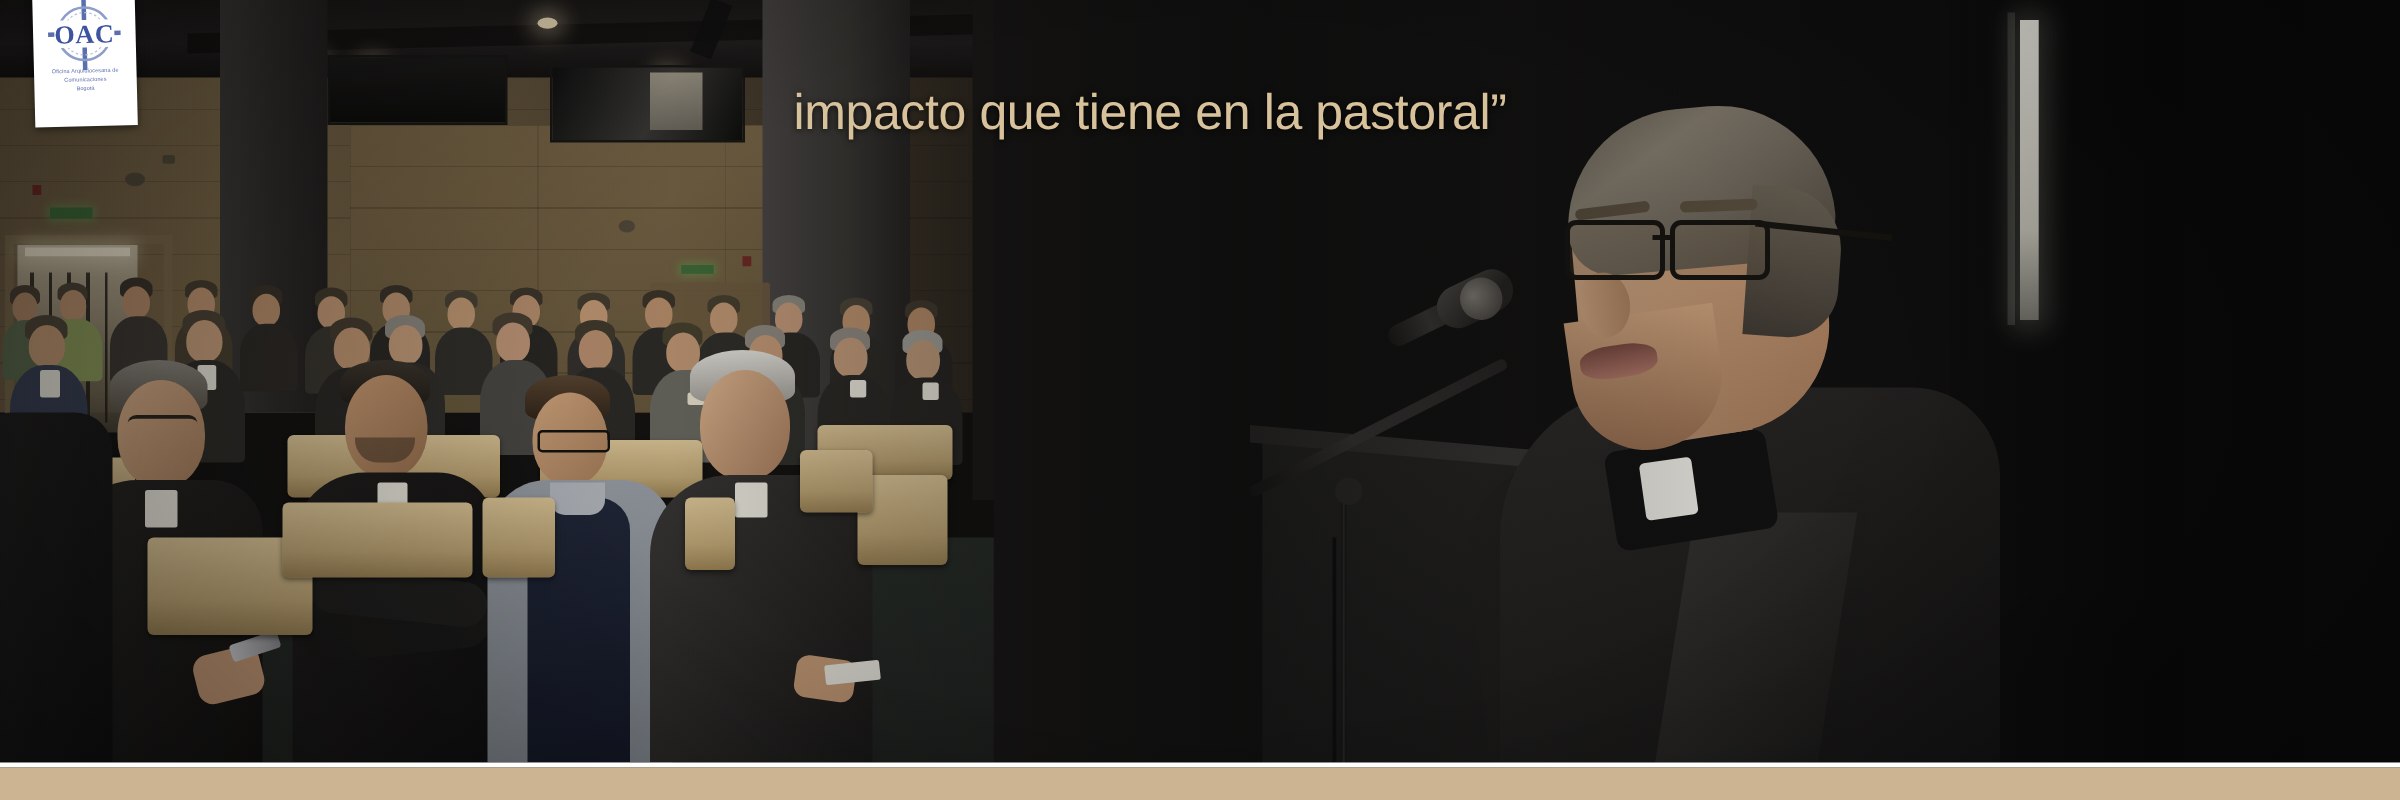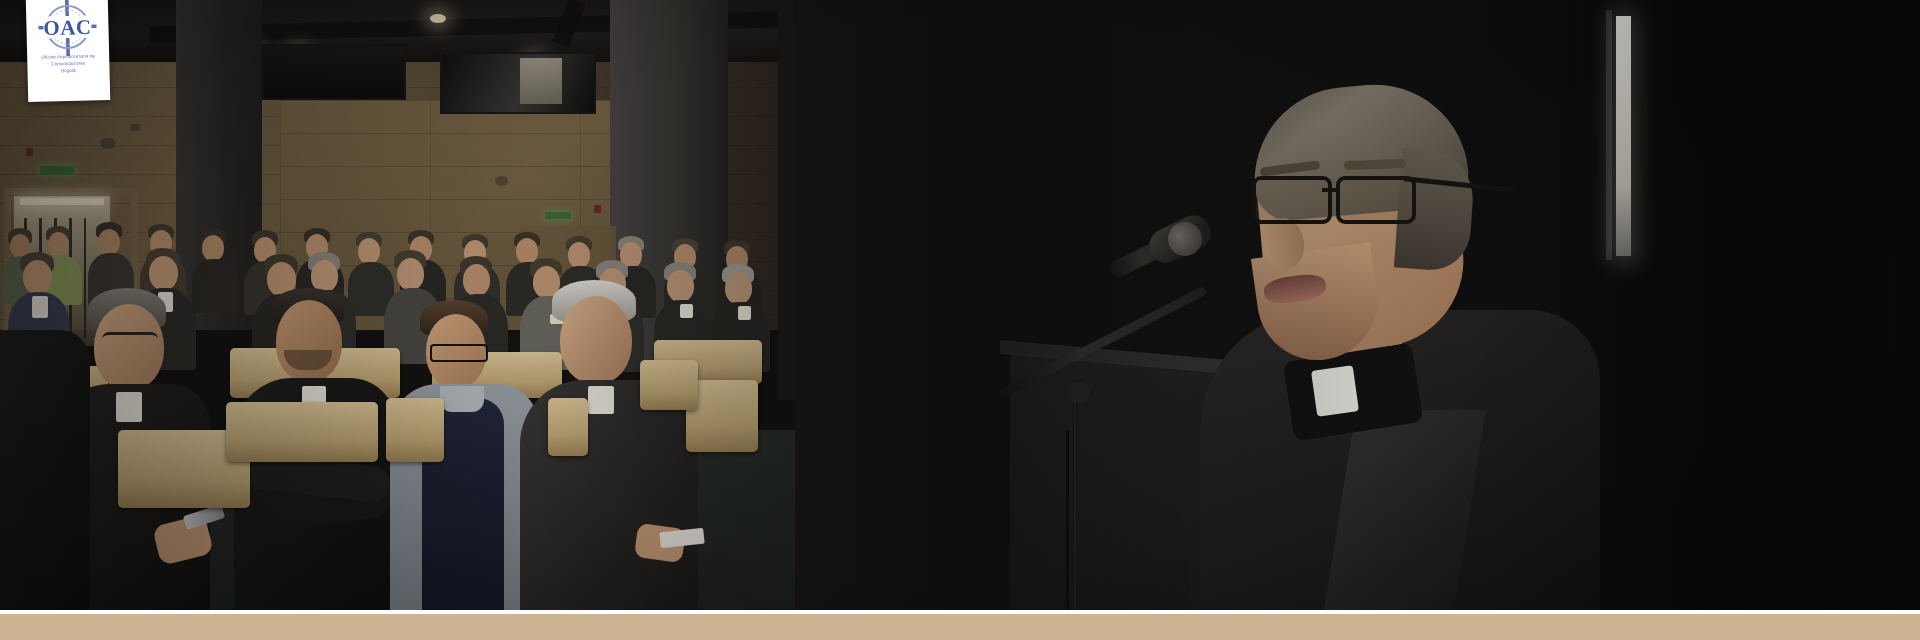--- a/index.html
+++ b/index.html
@@ -650,20 +650,21 @@
         <div class="bridge"></div>
         <div class="temple"></div>
       </div>
     </div>
 
     <div class="veil"></div>
     <div class="vignette"></div>
   </div>
 
   <div class="quote-wrap">
+    <div class="quote">impacto que tiene en la pastoral”</div>
   </div>
 
   <div class="attrib">
   </div>
 
   <div class="logo">
     <div class="logo-mark">
       <svg width="82" height="62" viewBox="0 0 82 62">
         <line x1="41" y1="2" x2="41" y2="60" stroke="#5b6fae" stroke-width="3.6"></line>
         <line x1="12" y1="31" x2="70" y2="31" stroke="#5b6fae" stroke-width="3.6"></line>

